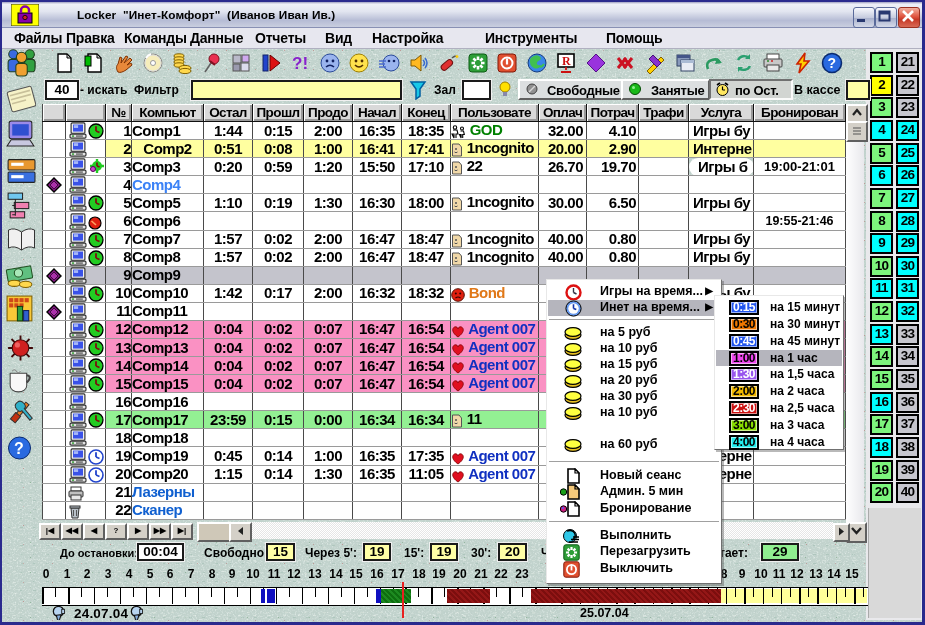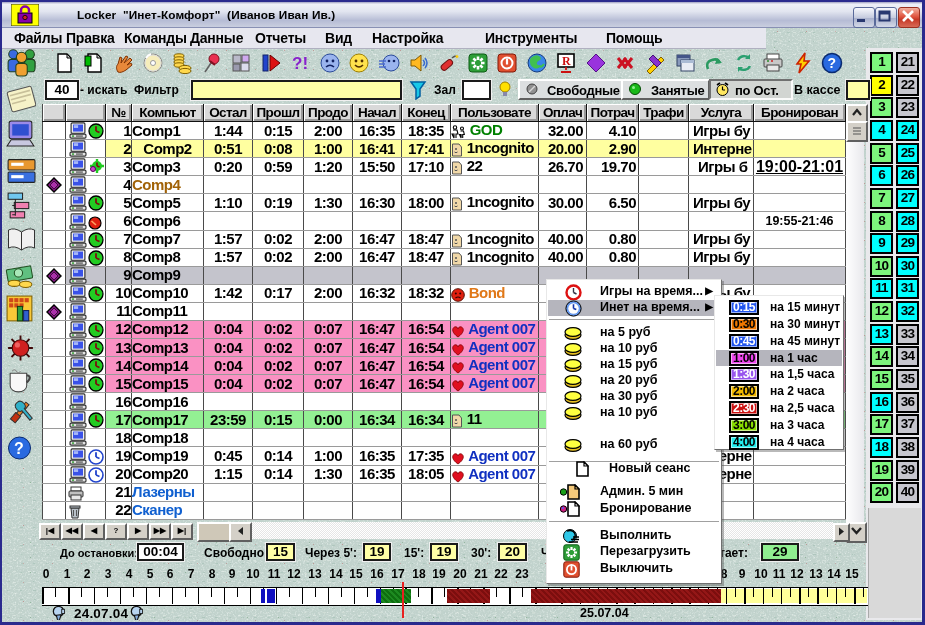--- a/index.html
+++ b/index.html
@@ -1,21 +1,21 @@
 <!DOCTYPE html>
 <html><head><meta charset="utf-8">
 <style>
 html,body{margin:0;padding:0;}
 body{width:925px;height:625px;overflow:hidden;font-family:"Liberation Sans",sans-serif;font-weight:bold;position:relative;background:#2a2a8a;}
 .abs{position:absolute;}
 #win{position:absolute;left:2px;top:1px;width:920px;height:621px;background:#c2d3cd;}
 #tex{position:absolute;left:2px;top:1px;width:920px;height:621px;background:radial-gradient(#aec6bd 1px,transparent 1.2px),radial-gradient(#d6e2dc 1px,transparent 1.2px),radial-gradient(#cfdcd5 1.2px,transparent 1.5px),radial-gradient(rgba(185,105,105,.55) .8px,transparent 1px),radial-gradient(rgba(95,150,105,.5) .8px,transparent 1px);background-size:13px 9px,15px 11px,19px 13px,29px 19px,31px 15px;background-position:0 0,5px 4px,9px 7px,7px 2px,13px 9px;z-index:1;}
 #titlebar{position:absolute;left:2px;top:1px;width:920px;height:26px;border-bottom:1px solid #8890b4;box-sizing:content-box;background:linear-gradient(180deg,#7a7aa8 0%,#eef0f8 12%,#e2e5f0 40%,#b6bcd5 75%,#c9cedf 100%);z-index:30;}
 .tbtn{position:absolute;top:6px;width:20px;height:19px;border-radius:3px;border:1px solid #5a6a9a;background:linear-gradient(180deg,#f8f9fd,#c6ccdf 50%,#aab2cd 55%,#d4d9e8);z-index:31;}
-#menubar{position:absolute;left:2px;top:27px;width:764px;height:21px;background:#e7e7ef;border-bottom:1px solid #b0b0c0;z-index:29;}
+#menubar{position:absolute;left:2px;top:27px;width:920px;height:21px;background:#e7e7ef;border-bottom:1px solid #b0b0c0;z-index:29;}
 .mitem{position:absolute;top:3px;font-size:14px;letter-spacing:-0.2px;color:#000;}
 .inbox{position:absolute;background:#fff;border:2px solid #1a1a1a;box-shadow:0 0 0 1px #f0f0f0;font-size:13.5px;text-align:center;z-index:6;}
 .ylw{background:#ffffa6;}
 .raisedbtn{position:absolute;background:#dcdfe0;border-top:2px solid #ffffff;border-left:2px solid #ffffff;border-bottom:2px solid #606060;border-right:2px solid #606060;font-size:13.5px;letter-spacing:-0.3px;color:#000;z-index:6;}
 #grid{position:absolute;left:42px;top:104px;z-index:5;}
 table.g{border-collapse:collapse;table-layout:fixed;border-left:1px solid #4a4a4a;}
 table.g td{padding:0;font-size:15px;letter-spacing:-0.5px;font-weight:bold;color:#000;border-right:1px solid #4a4a4a;border-bottom:1px solid #9a9a9a;overflow:hidden;white-space:nowrap;background:#fff;height:17.09px;line-height:16px;}
 table.g tr.hd td{background:#d9d9d9;border-right:1px solid #101010;border-bottom:1px solid #101010;box-shadow:inset 1px 1px 0 #ffffff,inset -2px -2px 0 #999;text-align:center;font-size:13.5px;letter-spacing:-0.6px;}
 td.num{text-align:right;padding-right:7px;}
 td.ctr{text-align:center;}
@@ -491,38 +491,38 @@
           <td class="ctr">15:50</td>
           <td class="ctr">17:10</td>
           <td class="lft"><svg class="cell-ico" width="12" height="14" viewBox="0 0 12 14">
               <path d="M1.5 1 h6.5 l2.5 3 v9 h-9z" fill="#f0d8a8" stroke="#555"></path>
               <circle cx="5" cy="6" r="1" fill="#555"></circle>
               <path d="M3.5 9 q1.5 1.5 3 0" stroke="#555" fill="none"></path>
             </svg> <span style="color:#000;">22</span></td>
           <td class="num" style="padding-right:3px;">26.70</td>
           <td class="num" style="padding-right:2px;">19.70</td>
           <td></td>
-          <td class="lft" style="padding-left:9px;">Игры б</td>
-          <td class="ctr" style="font-size:16px;letter-spacing:0;text-decoration:underline;">19:00-21:01</td>
+          <td class="lft" style="padding-left:9px;border-radius:9px;">Игры б</td>
+          <td class="ctr" style="font-size:13px;letter-spacing:0;">19:00-21:01</td>
         </tr>
         <tr class="" style="height:18.09px;">
           <td class="ctr wcell"><svg class="cell-ico" width="18" height="16" viewBox="0 0 18 16">
               <path d="M9 1 L16 8 L9 15 L2 8z" fill="#881888" stroke="#000" stroke-width="1.4"></path>
               <path d="M9 4 L13 8 L9 12 L5 8z" fill="#aa30aa" stroke="#000" stroke-width=".6"></path>
             </svg></td>
           <td class="lft wcell icell" style="padding-left:2px;"><svg class="cell-ico" width="20" height="17" viewBox="0 0 17 16">
               <rect x="2" y="0.8" width="13" height="9.8" rx="1" fill="#efefef" stroke="#333" stroke-width="1.1"></rect>
               <rect x="3.8" y="2.4" width="9.4" height="6.6" fill="#3a52e8"></rect>
               <rect x="4.6" y="3" width="4" height="2.6" fill="#a8b8f8"></rect>
               <rect x="1" y="11.4" width="15" height="3.8" rx="1" fill="#e4e4e4" stroke="#333" stroke-width="1.1"></rect>
               <rect x="2.8" y="12.6" width="2" height="1.3" fill="#2a9a2a"></rect>
               <rect x="6.6" y="12.6" width="6.5" height="1.3" fill="#666"></rect>
             </svg></td>
           <td class="num">4</td>
-          <td class="lft" style="color:#a16207;">Comp4</td>
+          <td class="lft" style="color:#3b82f6;">Comp4</td>
           <td class="ctr"></td>
           <td class="ctr"></td>
           <td class="ctr"></td>
           <td class="ctr"></td>
           <td class="ctr"></td>
           <td class="lft"></td>
           <td class="num" style="padding-right:3px;"></td>
           <td class="num" style="padding-right:2px;"></td>
           <td></td>
           <td class="lft" style="padding-left:4px;"></td>
@@ -970,21 +970,21 @@
             </svg><svg class="cell-ico" width="16" height="16" viewBox="0 0 16 16">
               <circle cx="8" cy="8" r="7" fill="#fff" stroke="#2244cc" stroke-width="1.6"></circle>
               <path d="M8 8 L8 3.2 M8 8 L11.5 9.5" stroke="#2244cc" stroke-width="1.8"></path>
             </svg></td>
           <td class="num">20</td>
           <td class="lft" style="color:#000;">Comp20</td>
           <td class="ctr">1:15</td>
           <td class="ctr">0:14</td>
           <td class="ctr">1:30</td>
           <td class="ctr">16:35</td>
-          <td class="ctr">18:05</td>
+          <td class="ctr">11:05</td>
           <td class="lft"><svg class="cell-ico" width="14" height="13" viewBox="0 0 14 13">
               <path d="M7 12 C1 8 0.5 3.5 3.5 2 C5.5 1 7 3 7 4 C7 3 8.5 1 10.5 2 C13.5 3.5 13 8 7 12z" fill="#e01020" stroke="#800000" stroke-width=".8"></path>
             </svg> <span style="color:#1030c0;">Agent 007</span></td>
           <td class="num" style="padding-right:3px;"></td>
           <td class="num" style="padding-right:2px;"></td>
           <td></td>
           <td class="lft" style="padding-left:4px;">Интерне</td>
           <td class="ctr" style="font-size:12.5px;letter-spacing:0;"></td>
         </tr>
         <tr class="" style="height:18.09px;">
@@ -1330,21 +1330,21 @@
     <div class="mi " style="top:157px;">
       <span style="position:absolute;left:16px;top:1px;">
         <svg width="18" height="14" viewBox="0 0 18 14">
           <ellipse cx="9" cy="9" rx="8" ry="4.4" fill="#e8c020" stroke="#000" stroke-width="1.2"></ellipse>
           <ellipse cx="9" cy="6" rx="8" ry="4.4" fill="#ffff40" stroke="#000" stroke-width="1.2"></ellipse>
         </svg>
       </span>
       <span class="txt">на 60 руб</span>
     </div>
     <div class="sep" style="top:181px;"></div>
-    <div class="mi " style="top:181px;margin-left:9px;">
+    <div class="mi " style="top:188px;">
       <span style="position:absolute;left:18px;top:0px;">
         <svg width="14" height="16" viewBox="0 0 14 16">
           <path d="M2 1 h7 l4 4 v10 h-11z" fill="#fff" stroke="#000" stroke-width="1.6"></path>
           <path d="M9 1 l4 4 h-4z" fill="#fff" stroke="#000" stroke-width="1.2"></path>
         </svg>
       </span>
       <span class="txt">Новый сеанс</span>
     </div>
     <div class="mi " style="top:204px;">
       <span style="position:absolute;left:12px;top:0px;">

